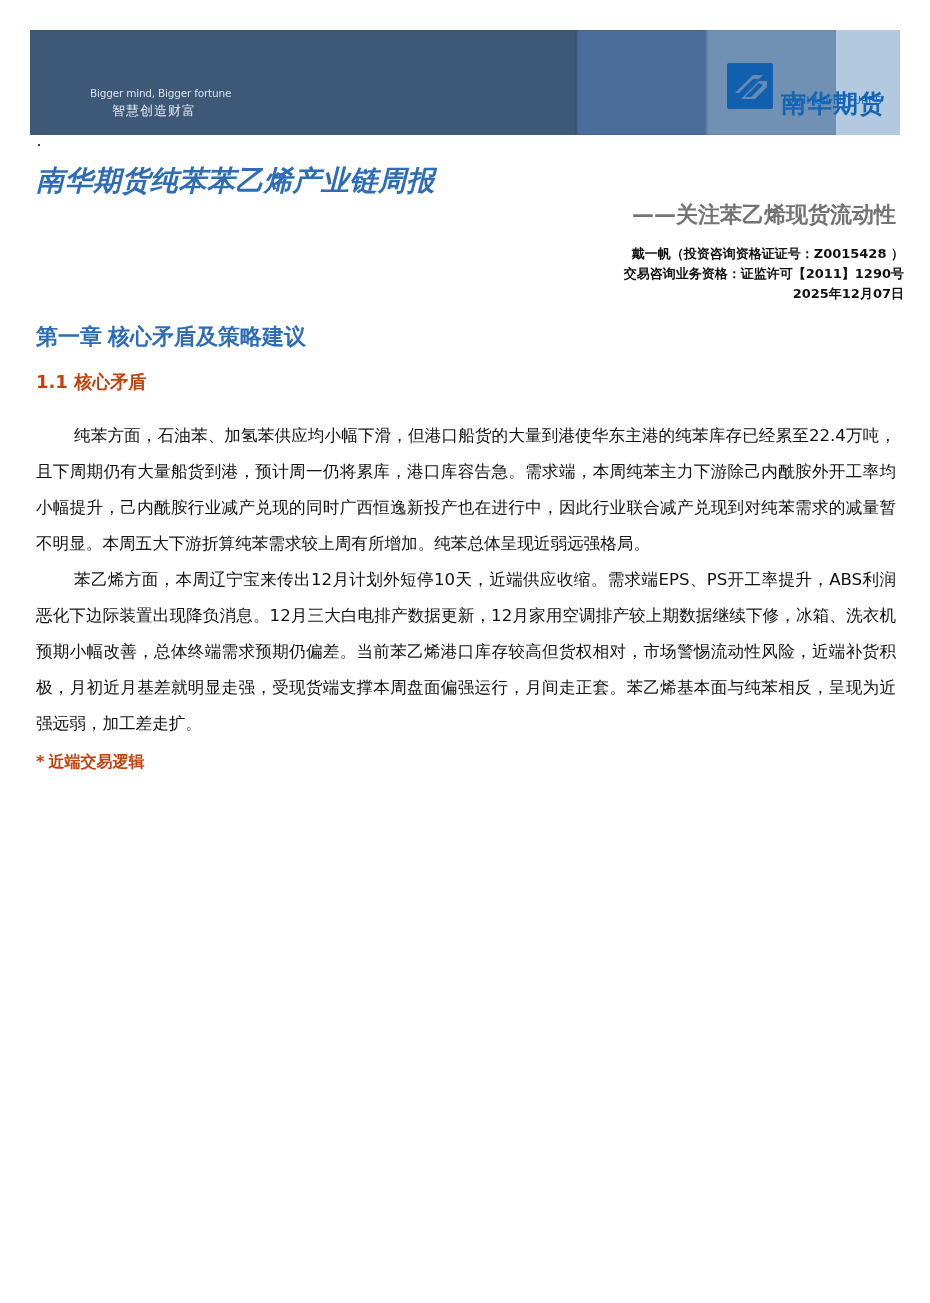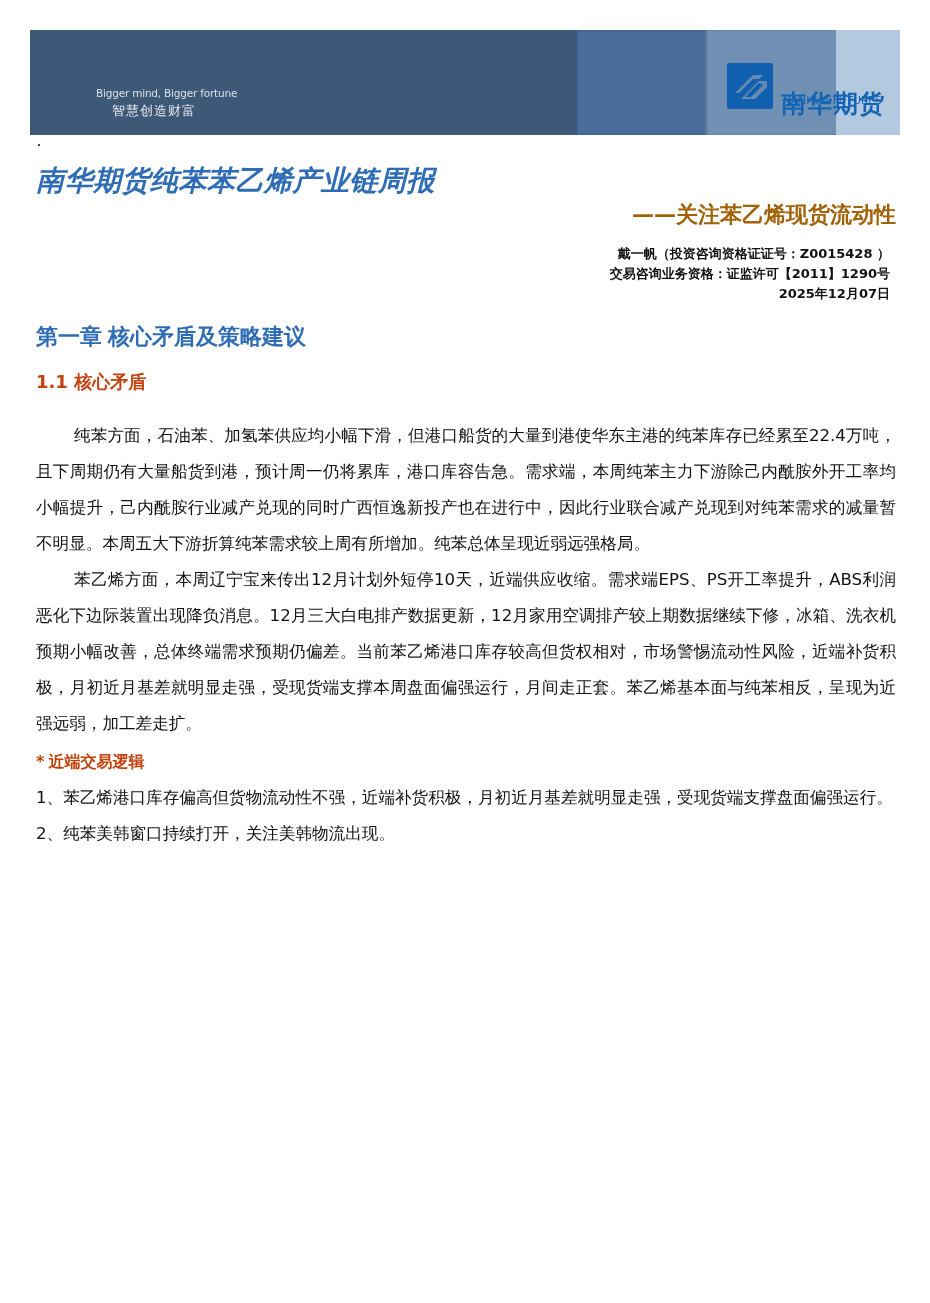--- a/index.html
+++ b/index.html
@@ -6,34 +6,34 @@
   html, body { width: 930px; height: 1303px; background: #ffffff; overflow: hidden; }
   body { position: relative; font-family: "DejaVu Sans", "Liberation Sans", sans-serif; color: #111; }
 
   .banner { position: absolute; left: 30px; top: 30px; width: 870px; height: 105px; overflow: hidden; }
   .seg { position: absolute; top: 0; height: 105px; }
   .seg-1 { left: 0; width: 545px; background: #3e5878; }
   .seg-2 { left: 545px; width: 130px; background: #4a6d9c; box-shadow: inset 2px 0 2px rgba(0,0,0,0.25); }
   .seg-3 { left: 675px; width: 131px; background: #7090b4; box-shadow: inset 2px 0 2px rgba(0,0,0,0.2); }
   .seg-4 { left: 806px; width: 64px; background: #b3c9df; }
 
-  .slogan-en { position: absolute; left: 60px; top: 57px; font-size: 10.5px; color: #d8e0ea; font-family: "DejaVu Sans", sans-serif; letter-spacing: -0.2px; margin-left: 6px; }
+  .slogan-en { position: absolute; left: 60px; top: 57px; font-size: 10.5px; color: #d8e0ea; font-family: "DejaVu Sans", sans-serif; letter-spacing: -0.2px; }
   .slogan-cn { position: absolute; left: 82px; top: 72px; font-size: 13px; color: #e6ebf2; letter-spacing: 1px; }
 
   .logo { position: absolute; left: 697px; top: 33px; width: 190px; height: 45px; }
   .logo-mark { position: absolute; left: 0; top: 0; width: 46px; height: 46px; background: #1160b0; border-radius: 3px; overflow: hidden; }
   .logo-mark svg { width: 46px; height: 46px; display: block; }
   .logo-cn { position: absolute; left: 54px; top: 1px; font-size: 25px; font-weight: bold; color: #1565b4; letter-spacing: 1px; white-space: nowrap; margin-top: 23px; }
   .logo-en { position: absolute; left: 56px; top: 31px; font-size: 10.5px; font-weight: normal; color: #1565b4; white-space: nowrap; letter-spacing: 0.1px; }
 
   .dot { position: absolute; left: 38px; top: 144px; width: 2px; height: 2px; background: #444; }
 
   .title { position: absolute; left: 36px; top: 162px; font-size: 28px; font-weight: bold; color: #2e6cb5; letter-spacing: 0.5px; white-space: nowrap; font-style: italic; }
-  .subtitle { position: absolute; right: 34px; top: 200px; font-size: 22px; font-weight: bold; color: #a16207; white-space: nowrap; }
-  .meta { position: absolute; right: 40px; top: 244px; text-align: right; font-size: 13px; font-weight: bold; line-height: 20px; color: #111; white-space: nowrap; }
+  .subtitle { position: absolute; right: 34px; top: 200px; font-size: 22px; font-weight: bold; color: #737373; white-space: nowrap; }
+  .meta { position: absolute; right: 26px; top: 244px; text-align: right; font-size: 13px; font-weight: bold; line-height: 20px; color: #111; white-space: nowrap; }
 
   .chapter { position: absolute; left: 36px; top: 322px; font-size: 22px; font-weight: bold; color: #2e6cb5; white-space: nowrap; }
   .chapter .num { margin-right: 6px; }
   .section { position: absolute; left: 36px; top: 370px; font-size: 18px; font-weight: bold; color: #c2410c; white-space: nowrap; }
 
   .body { position: absolute; left: 36px; top: 418px; width: 860px; font-size: 16.6px; line-height: 36px; color: #111; }
   .body p { text-align: justify; text-align-last: left; }
   .body p.indent { text-indent: 38px; }
   .body h4 { font-size: 16px; font-weight: bold; color: #c2410c; line-height: 36px; margin-top: 2px; margin-bottom: 0; }
   .body h4 .star { margin-right: 4px; }
@@ -82,17 +82,13 @@
 </h2>
 
 <h3 class="section">1.1 核心矛盾</h3>
 
 <div class="body">
   <p class="indent">纯苯方面，石油苯、加氢苯供应均小幅下滑，但港口船货的大量到港使华东主港的纯苯库存已经累至22.4万吨，且下周期仍有大量船货到港，预计周一仍将累库，港口库容告急。需求端，本周纯苯主力下游除己内酰胺外开工率均小幅提升，己内酰胺行业减产兑现的同时广西恒逸新投产也在进行中，因此行业联合减产兑现到对纯苯需求的减量暂不明显。本周五大下游折算纯苯需求较上周有所增加。纯苯总体呈现近弱远强格局。</p>
   <p class="indent">苯乙烯方面，本周辽宁宝来传出12月计划外短停10天，近端供应收缩。需求端EPS、PS开工率提升，ABS利润恶化下边际装置出现降负消息。12月三大白电排产数据更新，12月家用空调排产较上期数据继续下修，冰箱、洗衣机预期小幅改善，总体终端需求预期仍偏差。当前苯乙烯港口库存较高但货权相对，市场警惕流动性风险，近端补货积极，月初近月基差就明显走强，受现货端支撑本周盘面偏强运行，月间走正套。苯乙烯基本面与纯苯相反，呈现为近强远弱，加工差走扩。</p>
   <h4>
     <span class="star">*</span><span>近端交易逻辑</span>
   </h4>
-  <ol>
-    <li>1、苯乙烯港口库存偏高但货物流动性不强，近端补货积极，月初近月基差就明显走强，受现货端支撑盘面偏强运行。</li>
-    <li>2、纯苯美韩窗口持续打开，关注美韩物流出现。</li>
-  </ol>
 </div>
 
 </body></html>

